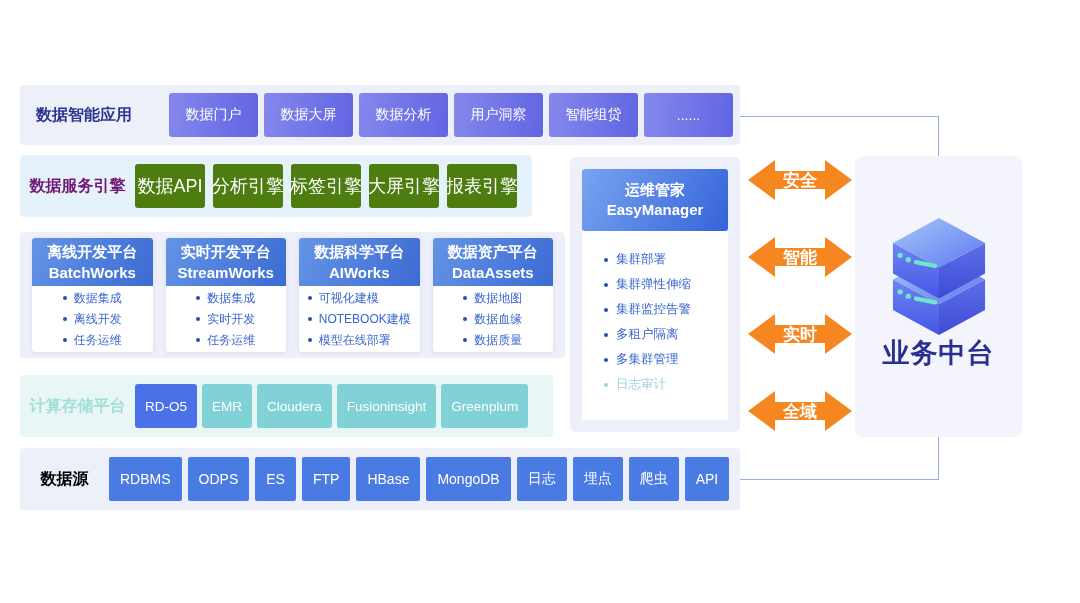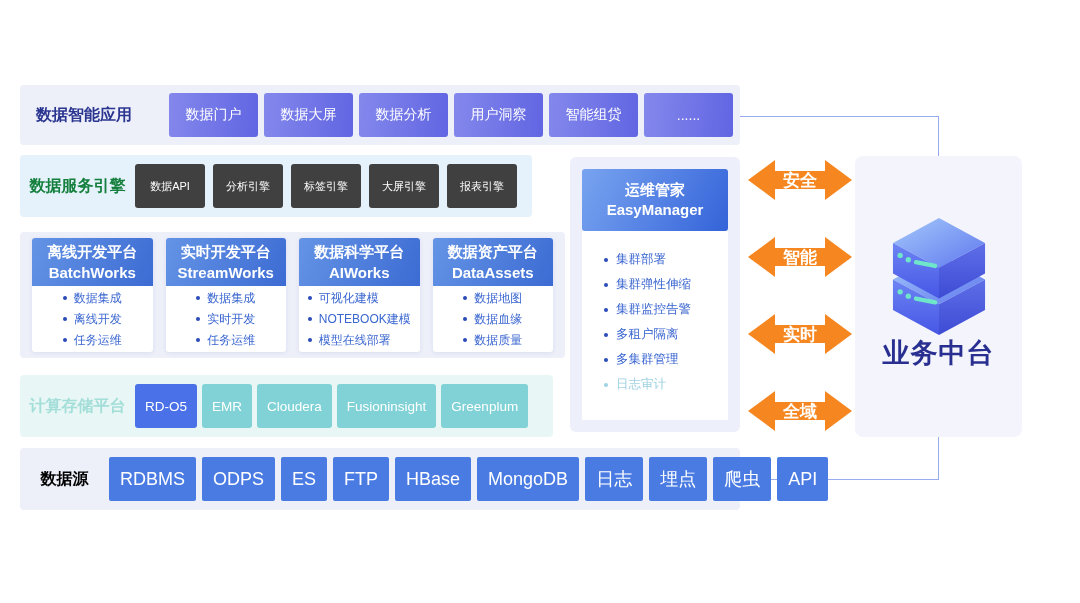--- a/index.html
+++ b/index.html
@@ -13,23 +13,23 @@
   .chips{display:flex;align-items:center;}
   .chip{display:flex;align-items:center;justify-content:center;height:44px;border-radius:3px;
         color:#fff;white-space:nowrap;box-sizing:border-box;}
   
   .row-apps{left:20px;top:85px;width:720px;height:60px;background:#EDEFF9;gap:21px;}
   .row-apps .row-label{width:128px;color:#2A3590;}
   .row-apps .chips{flex:1;gap:6px;padding-right:7px;}
   .chip-app{flex:1 1 0;font-size:14px;background:linear-gradient(95deg,#8488EC 0%,#6165E2 100%);}
   
   .row-services{left:20px;top:155px;width:512px;height:62px;background:#E5F2FC;}
-  .row-services .row-label{width:115px;color:#15803d;}
+  .row-services .row-label{width:115px;color:#701a75;}
   .row-services .chips{gap:8px;}
-  .chip-service{width:70px;font-size:11px;background:#404040;}
+  .chip-service{width:70px;font-size:18px;background:#4d7c0f;}
   
   .row-platforms{left:20px;top:232px;width:545px;height:126px;background:#EDEFF9;
                  padding:0 12px;box-sizing:border-box;gap:13px;}
   .platform-card{flex:1 1 0;height:114px;background:#fff;border-radius:3px;
                  box-shadow:0 1px 4px rgba(60,80,170,.10);display:flex;flex-direction:column;}
   .platform-head{height:48px;border-radius:3px 3px 0 0;display:flex;flex-direction:column;
                  align-items:center;justify-content:center;color:#fff;font-weight:700;
                  font-size:15px;line-height:21px;
                  background:linear-gradient(115deg,#6494E5 0%,#3C6BD3 100%);}
   .platform-body{flex:1;display:flex;align-items:center;justify-content:center;}
@@ -41,21 +41,21 @@
   .row-compute{left:20px;top:375px;width:533px;height:62px;background:#E8F7F5;}
   .row-compute .row-label{width:115px;color:#A4DED9;}
   .row-compute .chips{gap:5px;}
   .chip-compute{padding:16px 10px;font-size:13.5px;}
   .chip-compute[data-variant="primary"]{background:#4A71E8;}
   .chip-compute[data-variant="teal"]{background:#80D2D6;}
   
   .row-datasource{left:20px;top:448px;width:720px;height:62px;background:#EDEFF9;}
   .row-datasource .row-label{width:89px;color:#000000;}
   .row-datasource .chips{gap:6px;}
-  .chip-datasource{padding:0 11px;font-size:18px;background:#4A7BE2;border-radius:2px;}
+  .chip-datasource{padding:0 11px;font-size:14px;background:#4A7BE2;border-radius:2px;}
   
   .connector{position:absolute;left:740px;top:116px;width:198px;height:362px;
              border:1.5px solid #98ABEA;border-left:none;z-index:0;}
   
   .easymanager{position:absolute;left:570px;top:157px;width:170px;height:275px;
                background:#EDF0FA;border-radius:6px;padding:12px;box-sizing:border-box;
                display:flex;flex-direction:column;z-index:1;}
   .em-head{height:62px;flex:0 0 auto;border-radius:3px;display:flex;flex-direction:column;
            align-items:center;justify-content:center;color:#fff;font-weight:700;
            font-size:15px;line-height:20px;

